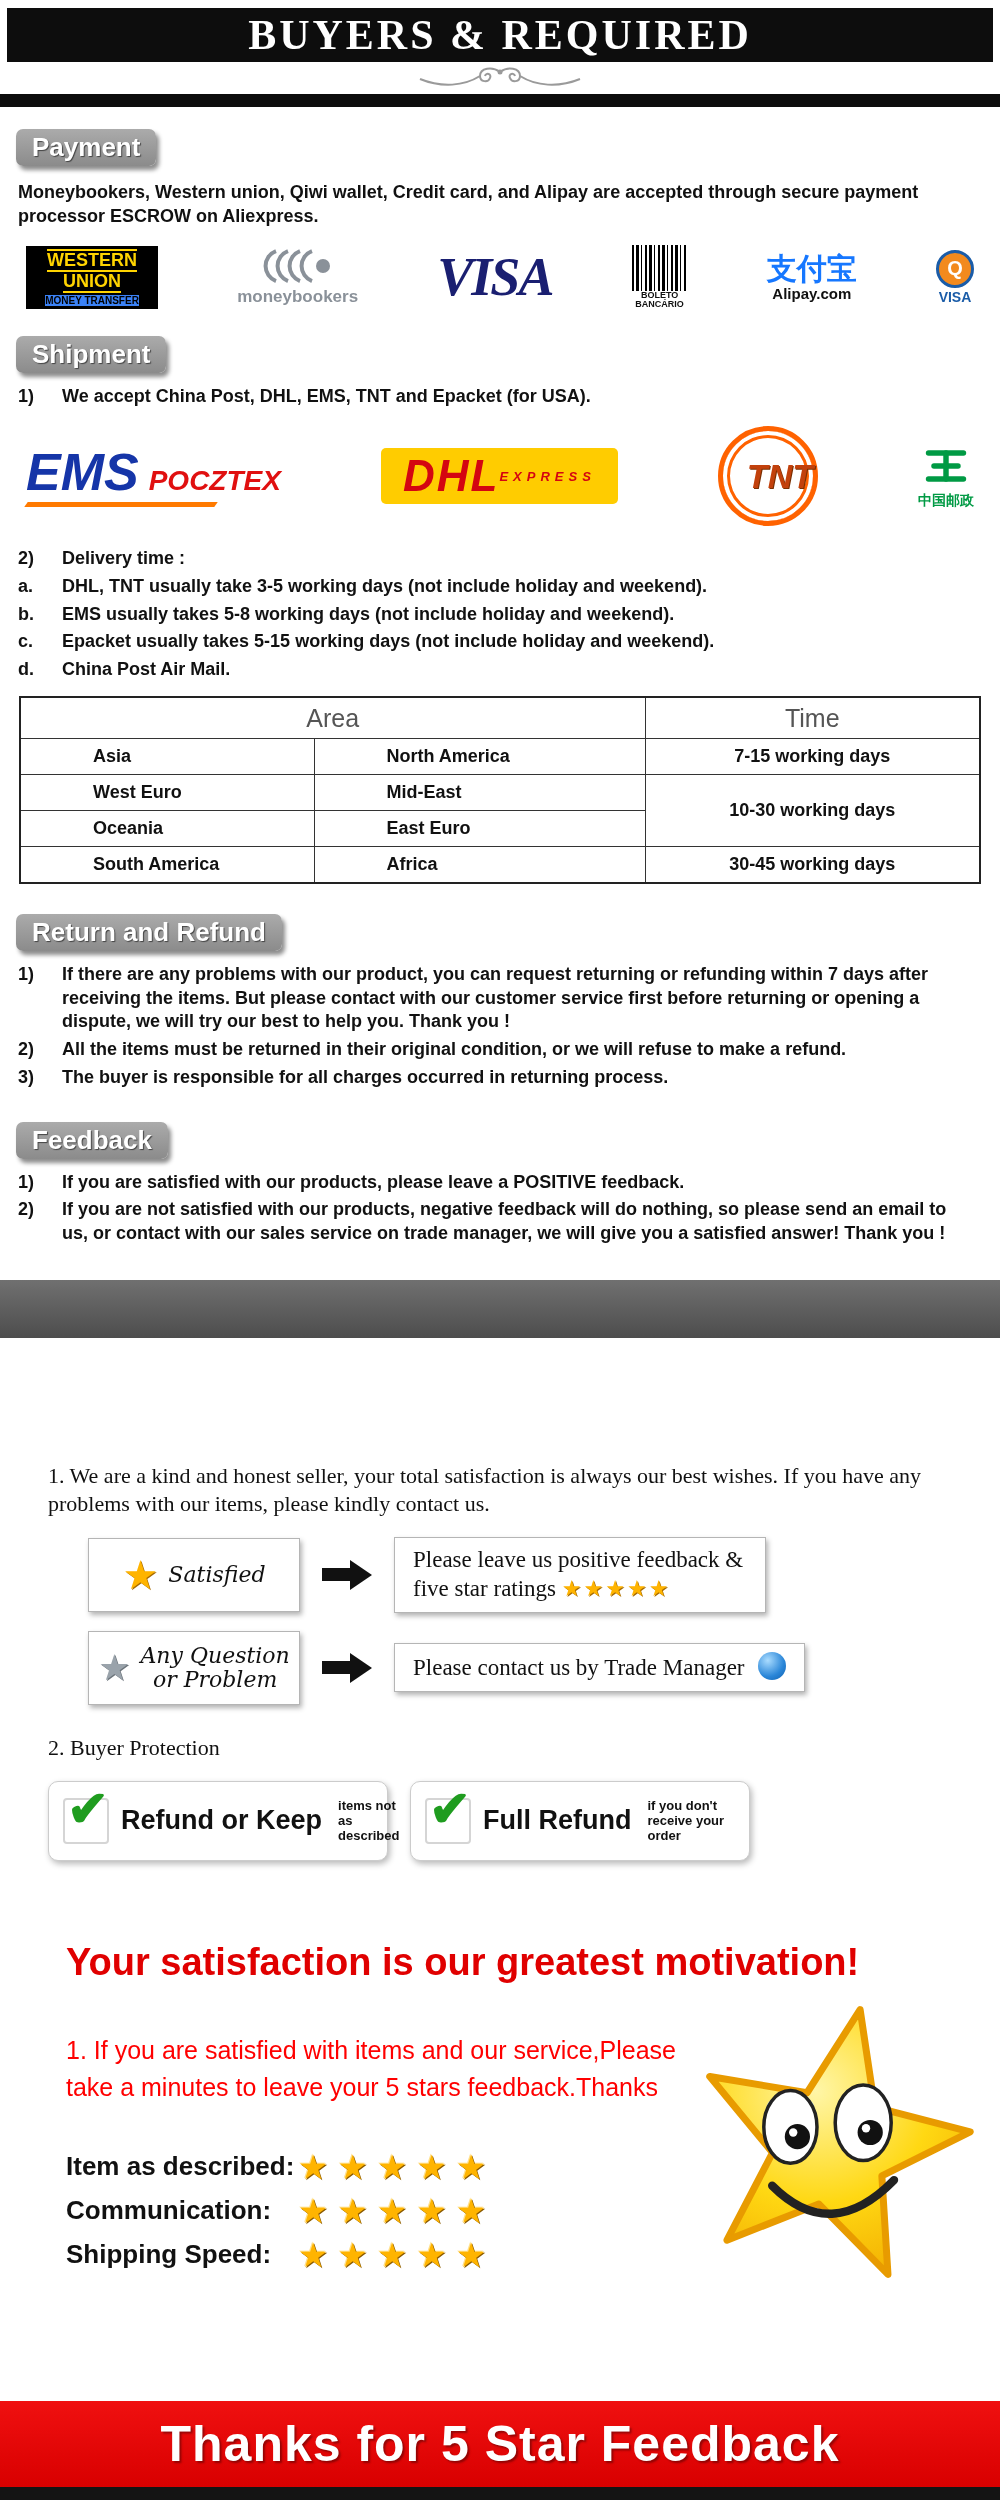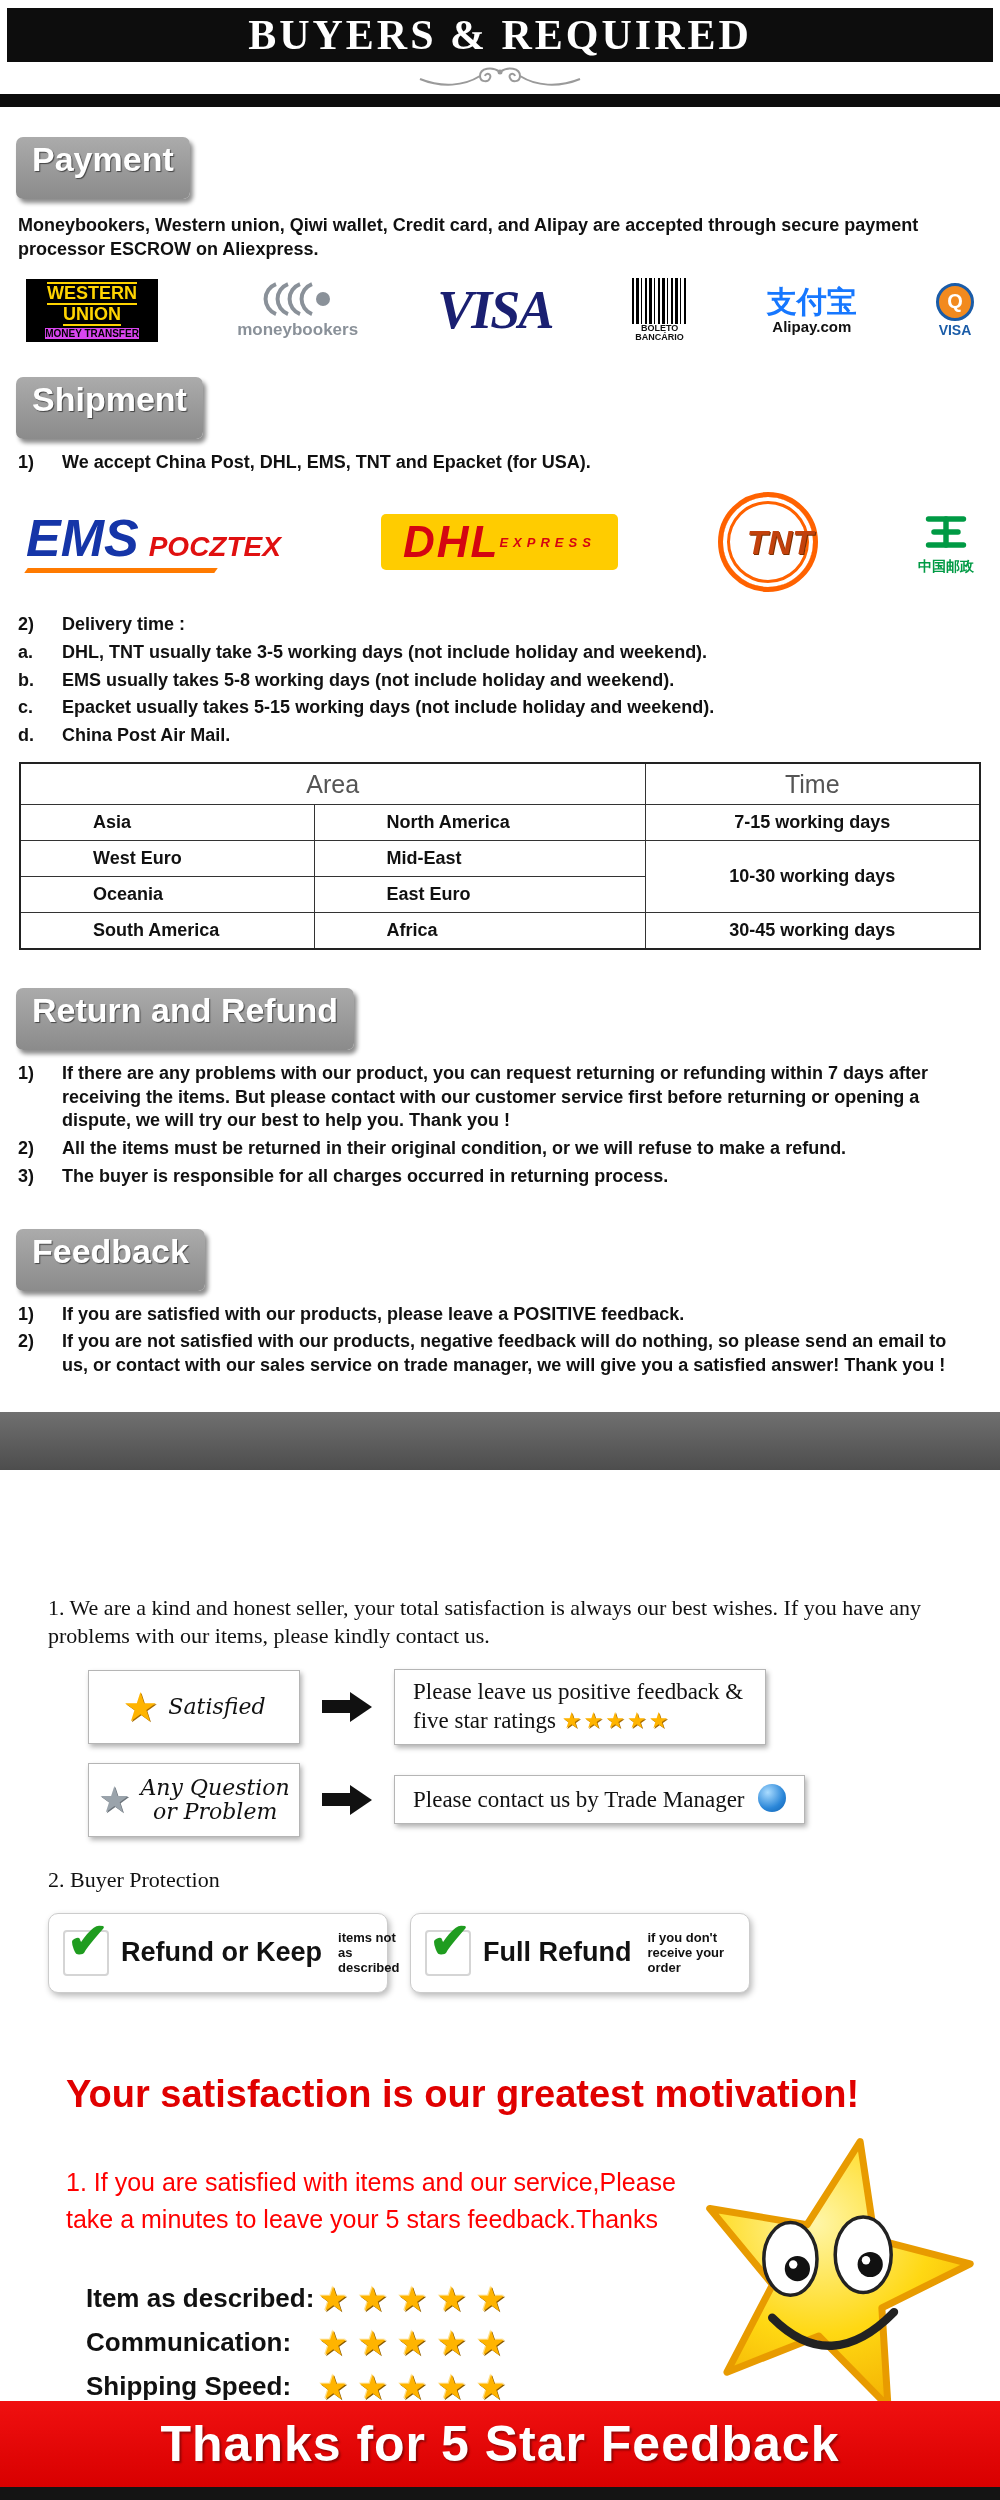--- a/index.html
+++ b/index.html
@@ -9,35 +9,35 @@
 
   
   .title-banner { margin:8px 7px 0 7px; height:54px; background:#0d0d0d; color:#fff;
     text-align:center; line-height:54px; font-family:"Liberation Serif",serif;
     font-weight:bold; font-size:42px; letter-spacing:3px; }
   .flourish { height:32px; display:flex; align-items:center; justify-content:center; }
   .black-bar { height:13px; background:#0d0d0d; }
 
   
   .badge { display:inline-block; margin-left:16px; background:linear-gradient(#ababab,#8b8b8b);
-    color:#fff; font-weight:bold; font-size:34px; padding:3px 16px 20px; border-radius:7px;
-    box-shadow:3px 4px 4px rgba(0,0,0,.45); text-shadow:1px 1px 1px #444;margin-top:8px; }
+    color:#fff; font-weight:bold; font-size:26px; padding:3px 16px 3px; border-radius:7px;
+    box-shadow:3px 4px 4px rgba(0,0,0,.45); text-shadow:1px 1px 1px #444; }
 
   .section-text { margin:14px 18px 0; font-size:18px; font-weight:bold; line-height:1.35; }
   .li-row { display:flex; margin:4px 18px 0; font-size:18px; font-weight:bold; line-height:1.32; }
   .li-num { flex:0 0 44px; }
   .li-txt { flex:1; padding-right:6px; }
 
   
   .logo-row { display:flex; align-items:center; justify-content:space-between; margin:16px 26px 0; }
   .logo-item { display:flex; flex-direction:column; align-items:center; }
   .wu { width:132px; background:#000; padding:3px; text-align:center; }
   .wu-word { color:#ffd400; font-weight:bold; font-size:18px; line-height:1.05; border-bottom:2px solid #ffd400; }
   .wu-word.first { border-top:2px solid #ffd400; }
-  .wu-bottom { background:#d946ef; color:#000; font-size:10px; font-weight:bold; margin-top:2px; }
+  .wu-bottom { background:#3b82f6; color:#000; font-size:10px; font-weight:bold; margin-top:2px; }
   .mb-label { color:#8a9199; font-weight:bold; font-size:17px; margin-top:2px; }
   .visa { font-family:"Liberation Serif",serif; font-style:italic; font-weight:bold; color:#1a1f71; font-size:54px; letter-spacing:-2px; }
   .barcode { width:56px; height:46px; background:repeating-linear-gradient(90deg,#000 0 2px,#fff 2px 4px,#000 4px 7px,#fff 7px 9px,#000 9px 10px,#fff 10px 13px); }
   .boleto-txt { font-size:9px; font-weight:bold; line-height:1.1; text-align:center; }
   .alipay-cn { color:#1677ff; font-weight:bold; font-size:30px; line-height:1.1; }
   .alipay-en { color:#111; font-weight:bold; font-size:15px; }
   .qiwi-circle { width:38px; height:38px; border-radius:50%; background:#f28a1e; border:3px solid #1a5ca8;
     color:#fff; font-weight:bold; font-size:20px; display:flex; align-items:center; justify-content:center; }
   .qiwi-label { color:#1a5ca8; font-weight:bold; font-size:14px; margin-top:1px; }
 
@@ -93,21 +93,21 @@
   .check-sq .tick { position:absolute; left:2px; top:-16px; color:#1f9c1f; font-size:50px; line-height:1; font-weight:bold; }
   .prot-title { font-weight:bold; font-size:27px; white-space:nowrap; }
   .prot-sub { font-weight:bold; font-size:13px; margin-left:4px; align-self:center; }
 
   
   .motiv { position:relative; margin-top:80px;padding-left:18px; }
   .motiv-title { color:#e00000; font-weight:bold; font-size:38px; margin-left:48px; }
   .motiv-p { color:#ff0000; font-weight:normal; font-size:25px; width:620px; margin:48px 0 0 48px; line-height:1.5; }
   .smiley-star { position:absolute; top:40px; right:8px; width:322px; height:352px; }
   .rating-block { margin:38px 0 0 48px; }
-  .rating-row { display:flex; align-items:center; height:44px;margin-left:20px; }
+  .rating-row { display:flex; align-items:center; height:44px; }
   .rating-label { width:232px; font-weight:bold; font-size:26px; }
   .rating-stars { font-size:34px; letter-spacing:9px; color:#ffb400;
     text-shadow:1px 1px 0 #8a5a00, -1px -1px 0 #ffe08a; }
 
   
   .footer-wrap { position:absolute; left:0; right:0; bottom:0; }
   .footer-banner { height:86px; background:linear-gradient(#f01010,#d80000); display:flex; align-items:center; justify-content:center; }
   .footer-text { color:#fff; font-weight:bold; font-size:50px; letter-spacing:1px; text-shadow:2px 2px 2px rgba(0,0,0,.35); }
   .footer-black { height:13px; background:#141414; }
 </style>

